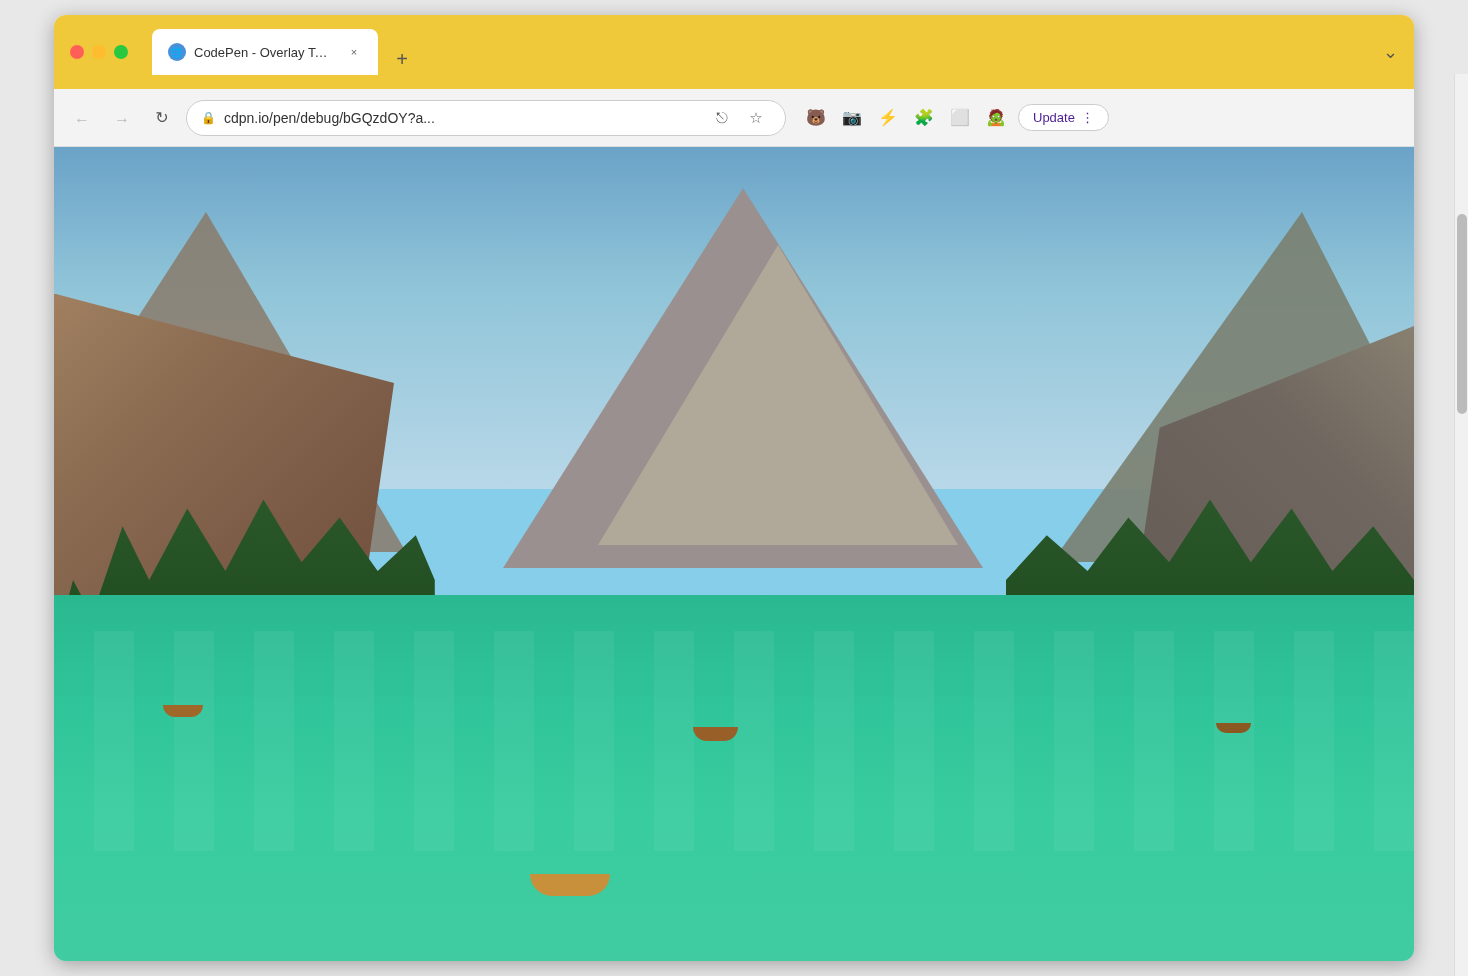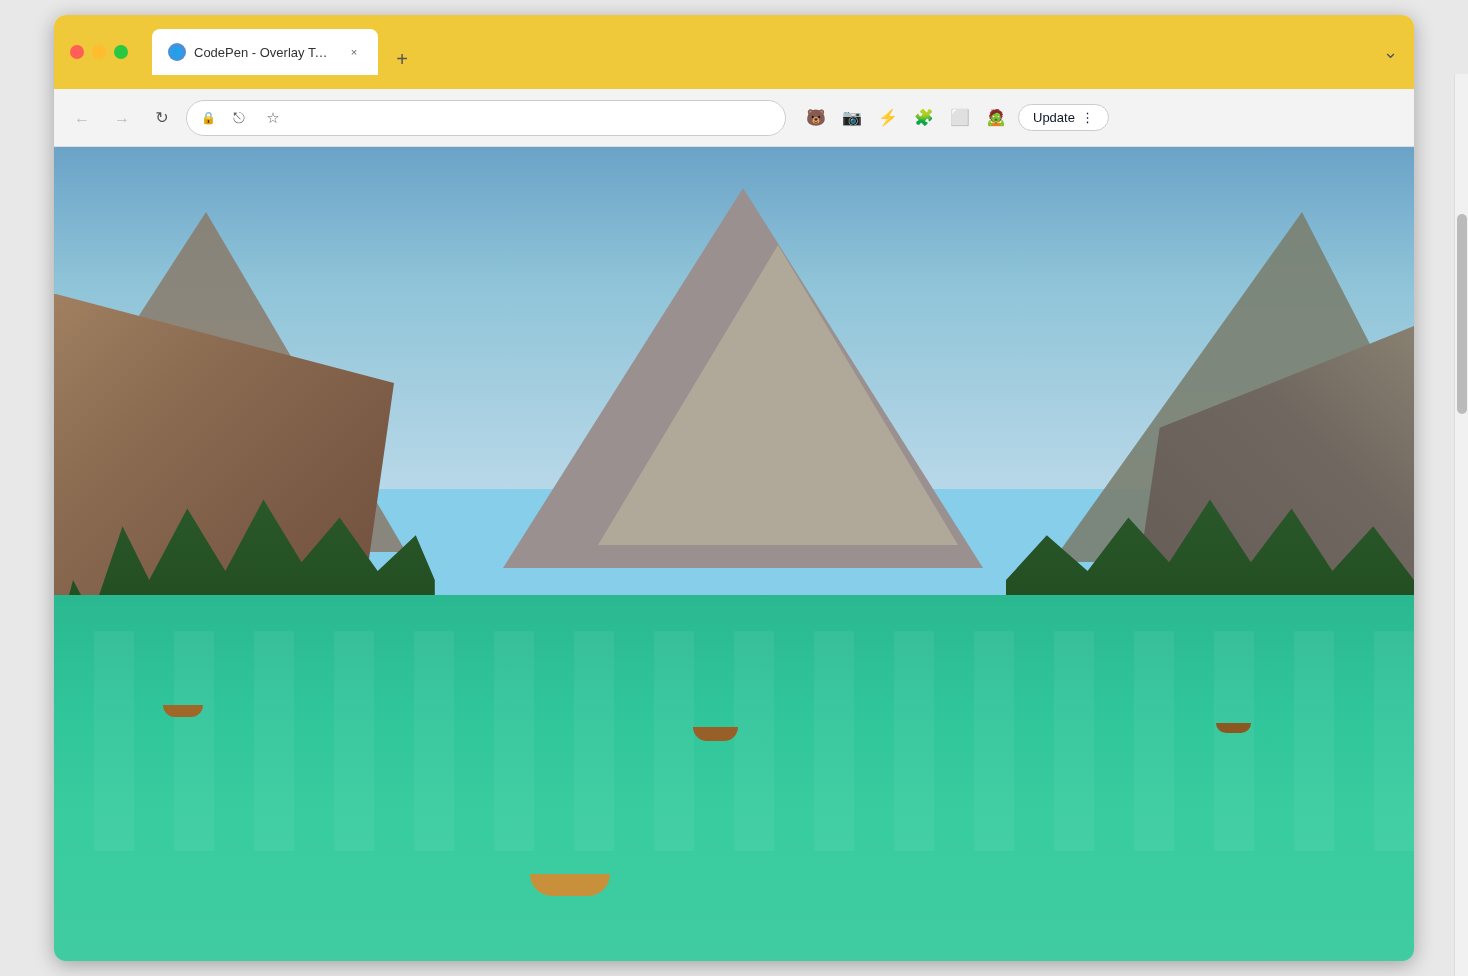--- a/index.html
+++ b/index.html
@@ -201,21 +201,21 @@
       justify-content: center;
       cursor: pointer;
       font-size: 16px;
     }
 
     .update-btn {
       border: 1.5px solid #ccc;
       border-radius: 20px;
       padding: 5px 14px;
       font-size: 13px;
-      color: #0f172a;
+      color: #4c1d95;
       cursor: pointer;
       display: flex;
       align-items: center;
       gap: 6px;
       background: #fff;
     }
 
     
     .content-area {
       height: calc(976px - 74px - 58px - 30px);
@@ -460,20 +460,21 @@
     <div class="tab-overflow">⌄</div>
   </div>
 
   <div class="navbar">
     <div class="nav-btn disabled">←</div>
     <div class="nav-btn disabled">→</div>
     <div class="nav-btn">↻</div>
 
     <div class="address-bar">
       <span class="lock-icon">🔒</span>
+      <span class="address-text">cdpn.io/pen/debug/bGQzdOY?a...</span>
       <div class="address-actions">
         <div class="addr-action-btn">⎋</div>
         <div class="addr-action-btn">☆</div>
       </div>
     </div>
 
     <div class="extensions-area">
       <div class="ext-icon">🐻</div>
       <div class="ext-icon">📷</div>
       <div class="ext-icon">⚡</div>

